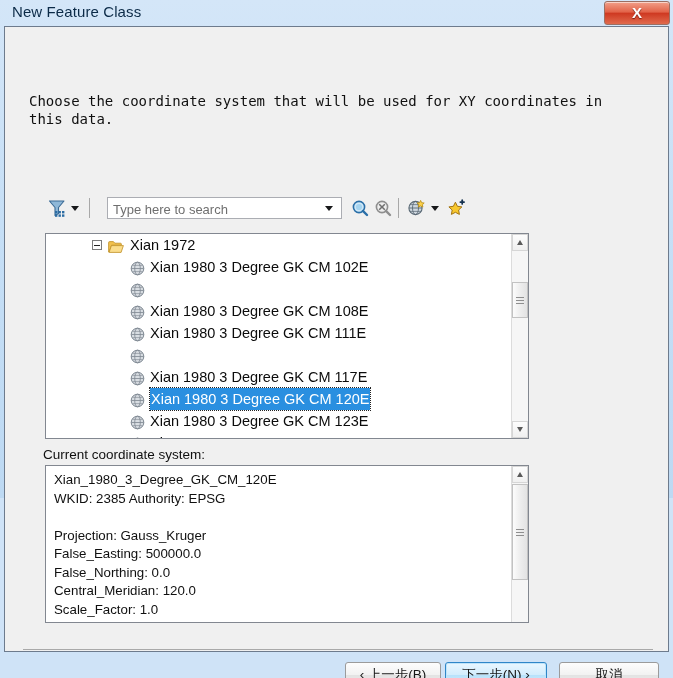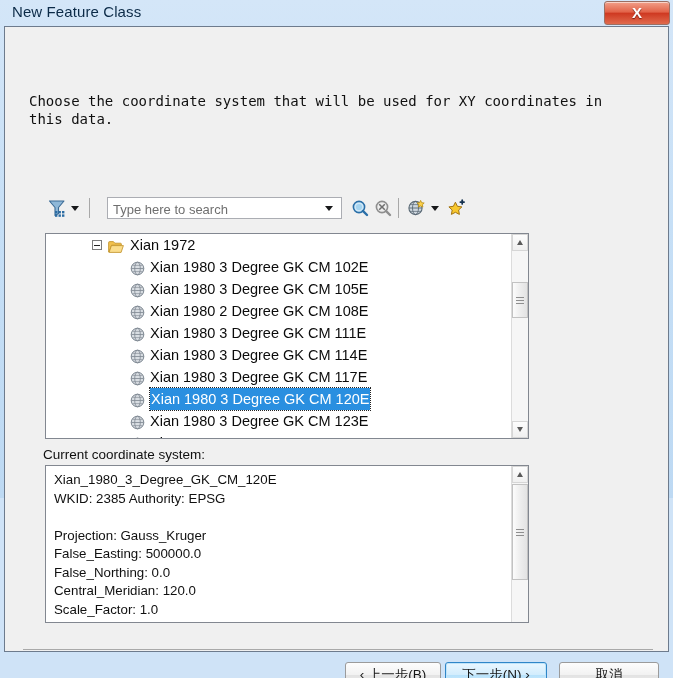--- a/index.html
+++ b/index.html
@@ -430,42 +430,42 @@
                 <line x1="1.2" y1="7.5" x2="13.8" y2="7.5" stroke="#7d8791" stroke-width="0.8"></line>
                 <line x1="2.6" y1="4.4" x2="12.4" y2="4.4" stroke="#7d8791" stroke-width="0.6"></line>
                 <line x1="2.6" y1="10.6" x2="12.4" y2="10.6" stroke="#7d8791" stroke-width="0.6"></line>
               </svg></div><span class="row-label">Xian 1980 3 Degree GK CM 102E</span></div>
           <div class="tree-row leaf"><div class="globe-icon"><svg width="15" height="15" viewBox="0 0 15 15">
                 <circle cx="7.5" cy="7.5" r="6.3" fill="#d8dde2" stroke="#7d8791" stroke-width="1"></circle>
                 <ellipse cx="7.5" cy="7.5" rx="2.8" ry="6.3" fill="none" stroke="#7d8791" stroke-width="0.8"></ellipse>
                 <line x1="1.2" y1="7.5" x2="13.8" y2="7.5" stroke="#7d8791" stroke-width="0.8"></line>
                 <line x1="2.6" y1="4.4" x2="12.4" y2="4.4" stroke="#7d8791" stroke-width="0.6"></line>
                 <line x1="2.6" y1="10.6" x2="12.4" y2="10.6" stroke="#7d8791" stroke-width="0.6"></line>
-              </svg></div><span class="row-label">Xian 1980 3 Degree GK CM 105E</span></div>
-          <div class="tree-row leaf"><div class="globe-icon"><svg width="15" height="15" viewBox="0 0 15 15">
-                <circle cx="7.5" cy="7.5" r="6.3" fill="#d8dde2" stroke="#7d8791" stroke-width="1"></circle>
-                <ellipse cx="7.5" cy="7.5" rx="2.8" ry="6.3" fill="none" stroke="#7d8791" stroke-width="0.8"></ellipse>
-                <line x1="1.2" y1="7.5" x2="13.8" y2="7.5" stroke="#7d8791" stroke-width="0.8"></line>
-                <line x1="2.6" y1="4.4" x2="12.4" y2="4.4" stroke="#7d8791" stroke-width="0.6"></line>
-                <line x1="2.6" y1="10.6" x2="12.4" y2="10.6" stroke="#7d8791" stroke-width="0.6"></line>
-              </svg></div><span class="row-label">Xian 1980 2 Degree GK CM 108E</span></div>
+              </svg></div></div>
+          <div class="tree-row leaf"><div class="globe-icon"><svg width="15" height="15" viewBox="0 0 15 15">
+                <circle cx="7.5" cy="7.5" r="6.3" fill="#d8dde2" stroke="#7d8791" stroke-width="1"></circle>
+                <ellipse cx="7.5" cy="7.5" rx="2.8" ry="6.3" fill="none" stroke="#7d8791" stroke-width="0.8"></ellipse>
+                <line x1="1.2" y1="7.5" x2="13.8" y2="7.5" stroke="#7d8791" stroke-width="0.8"></line>
+                <line x1="2.6" y1="4.4" x2="12.4" y2="4.4" stroke="#7d8791" stroke-width="0.6"></line>
+                <line x1="2.6" y1="10.6" x2="12.4" y2="10.6" stroke="#7d8791" stroke-width="0.6"></line>
+              </svg></div><span class="row-label">Xian 1980 3 Degree GK CM 108E</span></div>
           <div class="tree-row leaf"><div class="globe-icon"><svg width="15" height="15" viewBox="0 0 15 15">
                 <circle cx="7.5" cy="7.5" r="6.3" fill="#d8dde2" stroke="#7d8791" stroke-width="1"></circle>
                 <ellipse cx="7.5" cy="7.5" rx="2.8" ry="6.3" fill="none" stroke="#7d8791" stroke-width="0.8"></ellipse>
                 <line x1="1.2" y1="7.5" x2="13.8" y2="7.5" stroke="#7d8791" stroke-width="0.8"></line>
                 <line x1="2.6" y1="4.4" x2="12.4" y2="4.4" stroke="#7d8791" stroke-width="0.6"></line>
                 <line x1="2.6" y1="10.6" x2="12.4" y2="10.6" stroke="#7d8791" stroke-width="0.6"></line>
               </svg></div><span class="row-label">Xian 1980 3 Degree GK CM 111E</span></div>
           <div class="tree-row leaf"><div class="globe-icon"><svg width="15" height="15" viewBox="0 0 15 15">
                 <circle cx="7.5" cy="7.5" r="6.3" fill="#d8dde2" stroke="#7d8791" stroke-width="1"></circle>
                 <ellipse cx="7.5" cy="7.5" rx="2.8" ry="6.3" fill="none" stroke="#7d8791" stroke-width="0.8"></ellipse>
                 <line x1="1.2" y1="7.5" x2="13.8" y2="7.5" stroke="#7d8791" stroke-width="0.8"></line>
                 <line x1="2.6" y1="4.4" x2="12.4" y2="4.4" stroke="#7d8791" stroke-width="0.6"></line>
                 <line x1="2.6" y1="10.6" x2="12.4" y2="10.6" stroke="#7d8791" stroke-width="0.6"></line>
-              </svg></div><span class="row-label">Xian 1980 3 Degree GK CM 114E</span></div>
+              </svg></div></div>
           <div class="tree-row leaf"><div class="globe-icon"><svg width="15" height="15" viewBox="0 0 15 15">
                 <circle cx="7.5" cy="7.5" r="6.3" fill="#d8dde2" stroke="#7d8791" stroke-width="1"></circle>
                 <ellipse cx="7.5" cy="7.5" rx="2.8" ry="6.3" fill="none" stroke="#7d8791" stroke-width="0.8"></ellipse>
                 <line x1="1.2" y1="7.5" x2="13.8" y2="7.5" stroke="#7d8791" stroke-width="0.8"></line>
                 <line x1="2.6" y1="4.4" x2="12.4" y2="4.4" stroke="#7d8791" stroke-width="0.6"></line>
                 <line x1="2.6" y1="10.6" x2="12.4" y2="10.6" stroke="#7d8791" stroke-width="0.6"></line>
               </svg></div><span class="row-label">Xian 1980 3 Degree GK CM 117E</span></div>
           <div class="tree-row leaf selected"><div class="globe-icon"><svg width="15" height="15" viewBox="0 0 15 15">
                 <circle cx="7.5" cy="7.5" r="6.3" fill="#d8dde2" stroke="#7d8791" stroke-width="1"></circle>
                 <ellipse cx="7.5" cy="7.5" rx="2.8" ry="6.3" fill="none" stroke="#7d8791" stroke-width="0.8"></ellipse>

